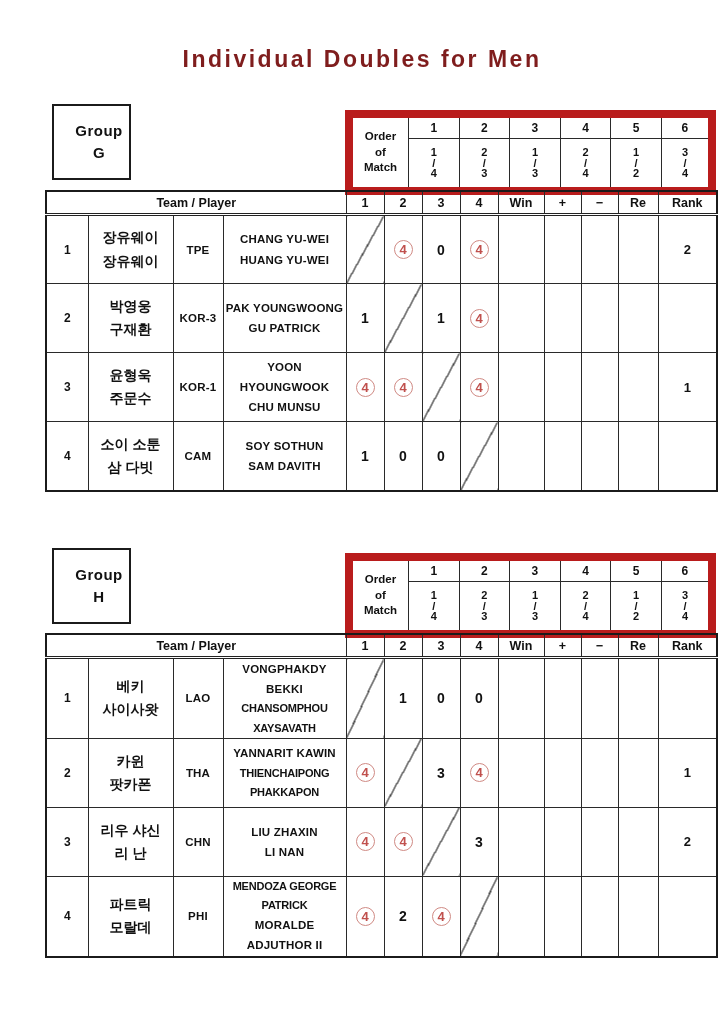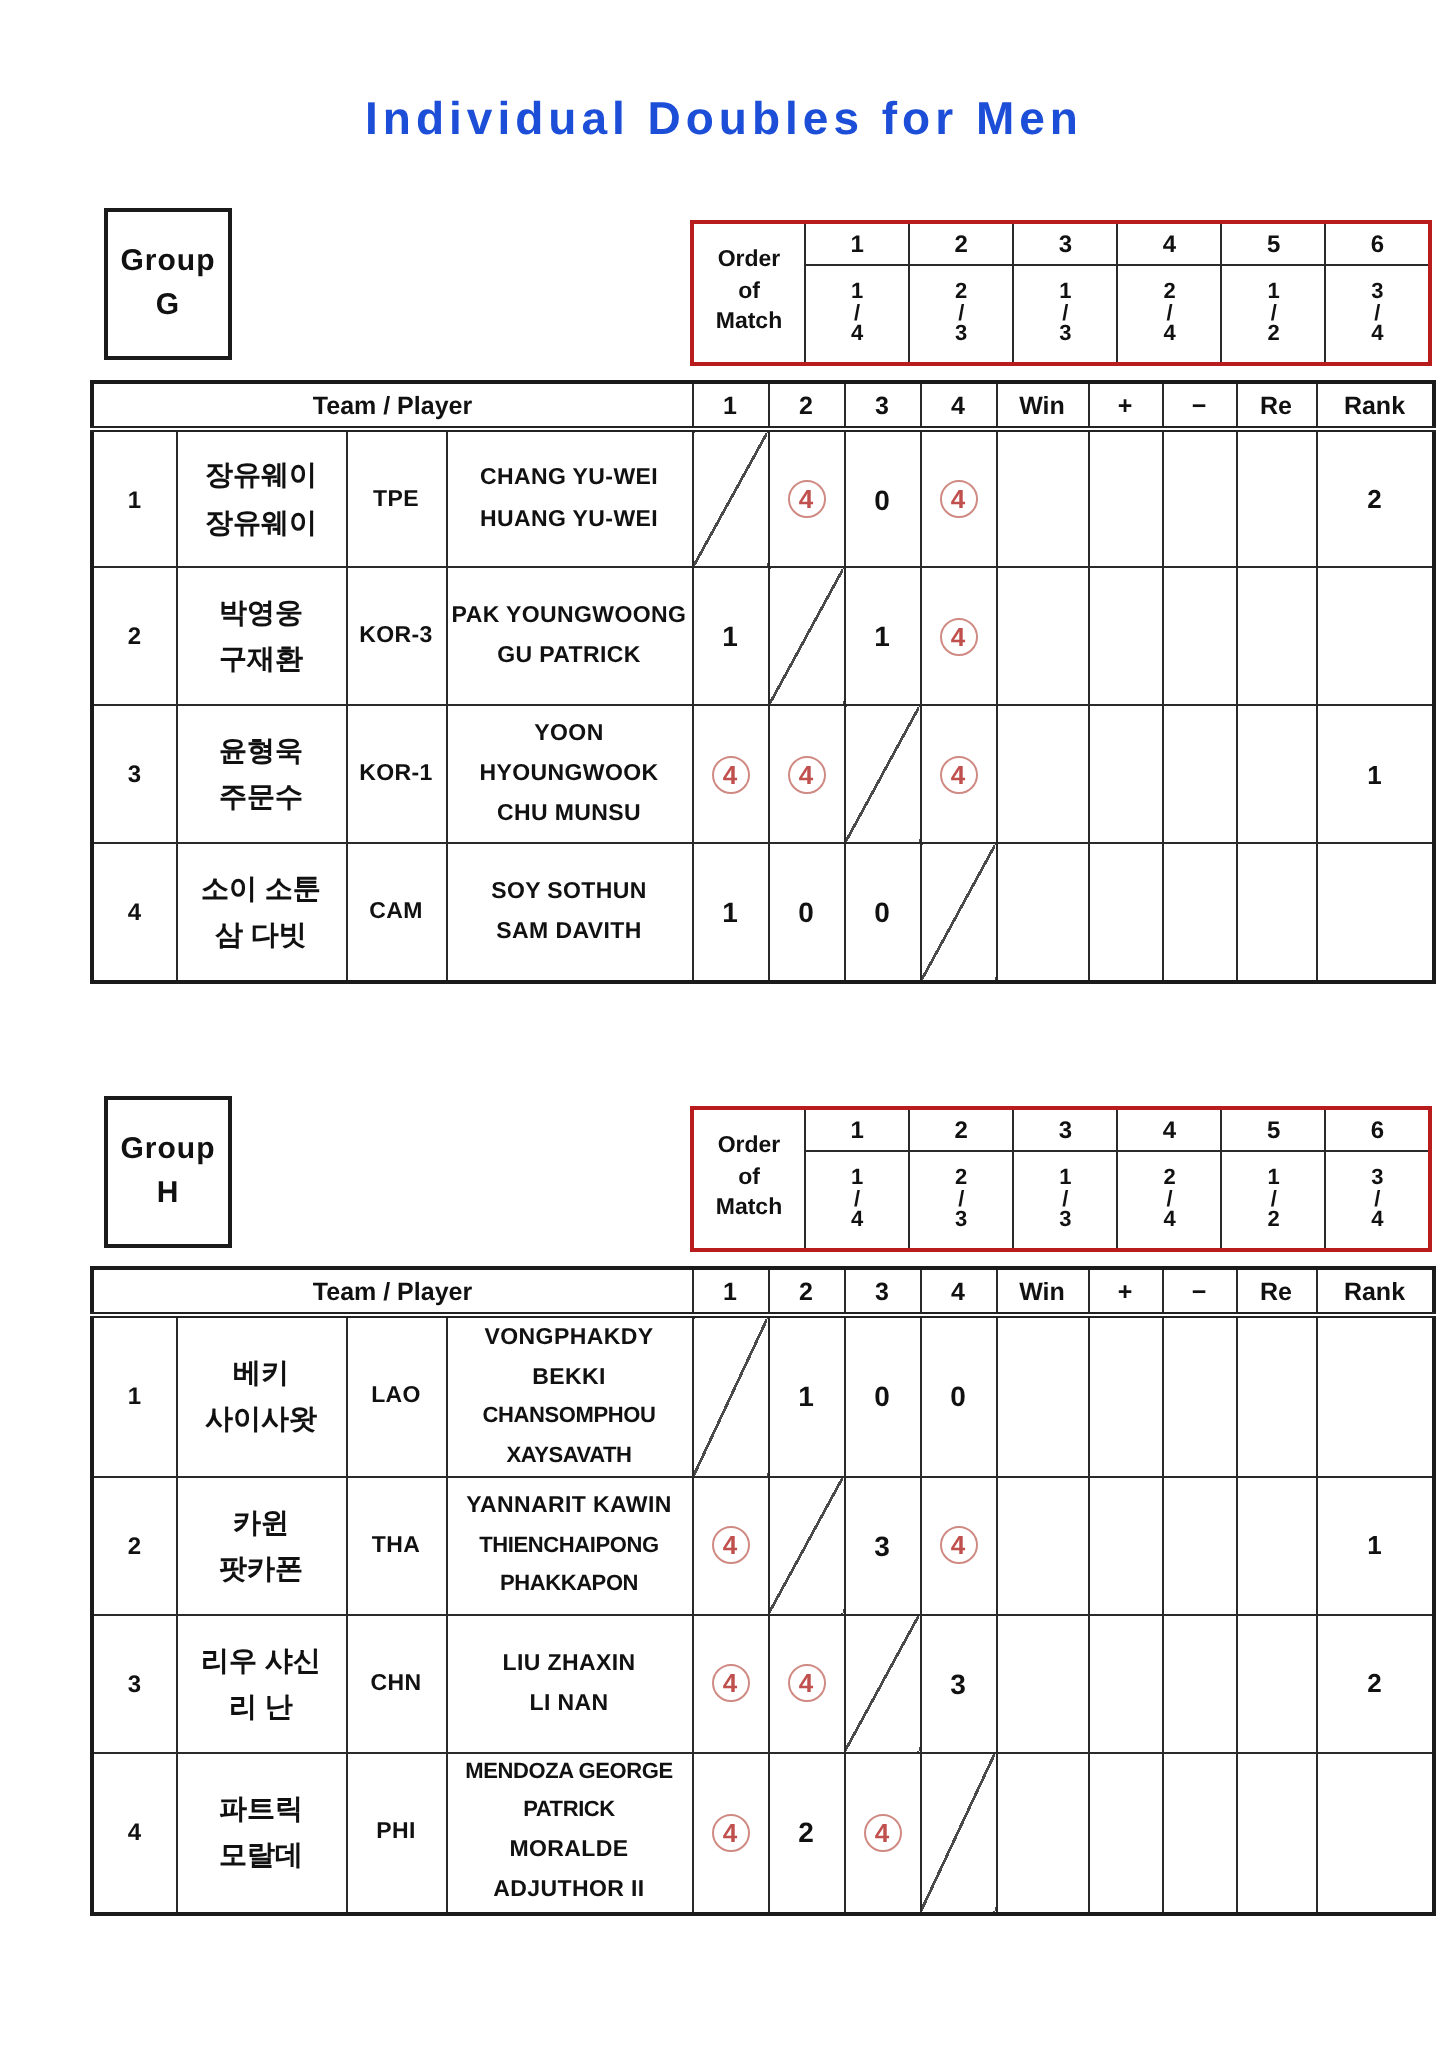--- a/index.html
+++ b/index.html
@@ -1,28 +1,28 @@
 <!DOCTYPE html>
 <html><head>
 <meta charset="utf-8">
 <style>
   html,body { margin:0; padding:0; background:#ffffff; }
   body { width:724px; height:1024px; font-family:"Liberation Sans", sans-serif; color:#111; }
   .page { position:relative; width:724px; height:1024px; background:#fff; overflow:hidden; }
 
   .title { position:absolute; top:46px; left:0; width:100%; text-align:center;
-           font-size:23px; font-weight:bold; letter-spacing:2.5px; color:#1d4ed8; }
+           font-size:23px; font-weight:bold; letter-spacing:2.5px; color:#7f1d1d; }
 
   .group-box { position:absolute; left:52px; width:60px; height:72px; border:2px solid #1b1b1b;
                display:flex; flex-direction:column; justify-content:center; align-items:center;
-               font-weight:bold; font-size:15px; line-height:1.45; letter-spacing:0.5px; }
+               font-weight:bold; font-size:15px; line-height:1.45; letter-spacing:0.5px;padding-left:15px; }
   .group-box.g { top:104px; } .group-box.h { top:548px; }
 
   .order-table { position:absolute; left:345px; width:371px; border-collapse:collapse;
-                 table-layout:fixed; border:2px solid #b91c1c; font-weight:bold; }
+                 table-layout:fixed; border:8px solid #b91c1c; font-weight:bold; }
   .order-table.g { top:110px; } .order-table.h { top:553px; }
   .order-table td { border:1px solid #2a2a2a; text-align:center; vertical-align:middle; padding:0; }
   .order-label { width:55px; font-size:11.5px; line-height:1.35; }
   .order-num { height:20px; font-size:12px; }
   .order-pair { height:48px; font-size:11px; }
   .order-pair div { line-height:10.5px; }
 
   .score-table { position:absolute; left:45px; width:671px; border-collapse:collapse;
                  table-layout:fixed; border:2px solid #1b1b1b; font-weight:bold; }
   .score-table.g { top:190px; } .score-table.h { top:633px; }

